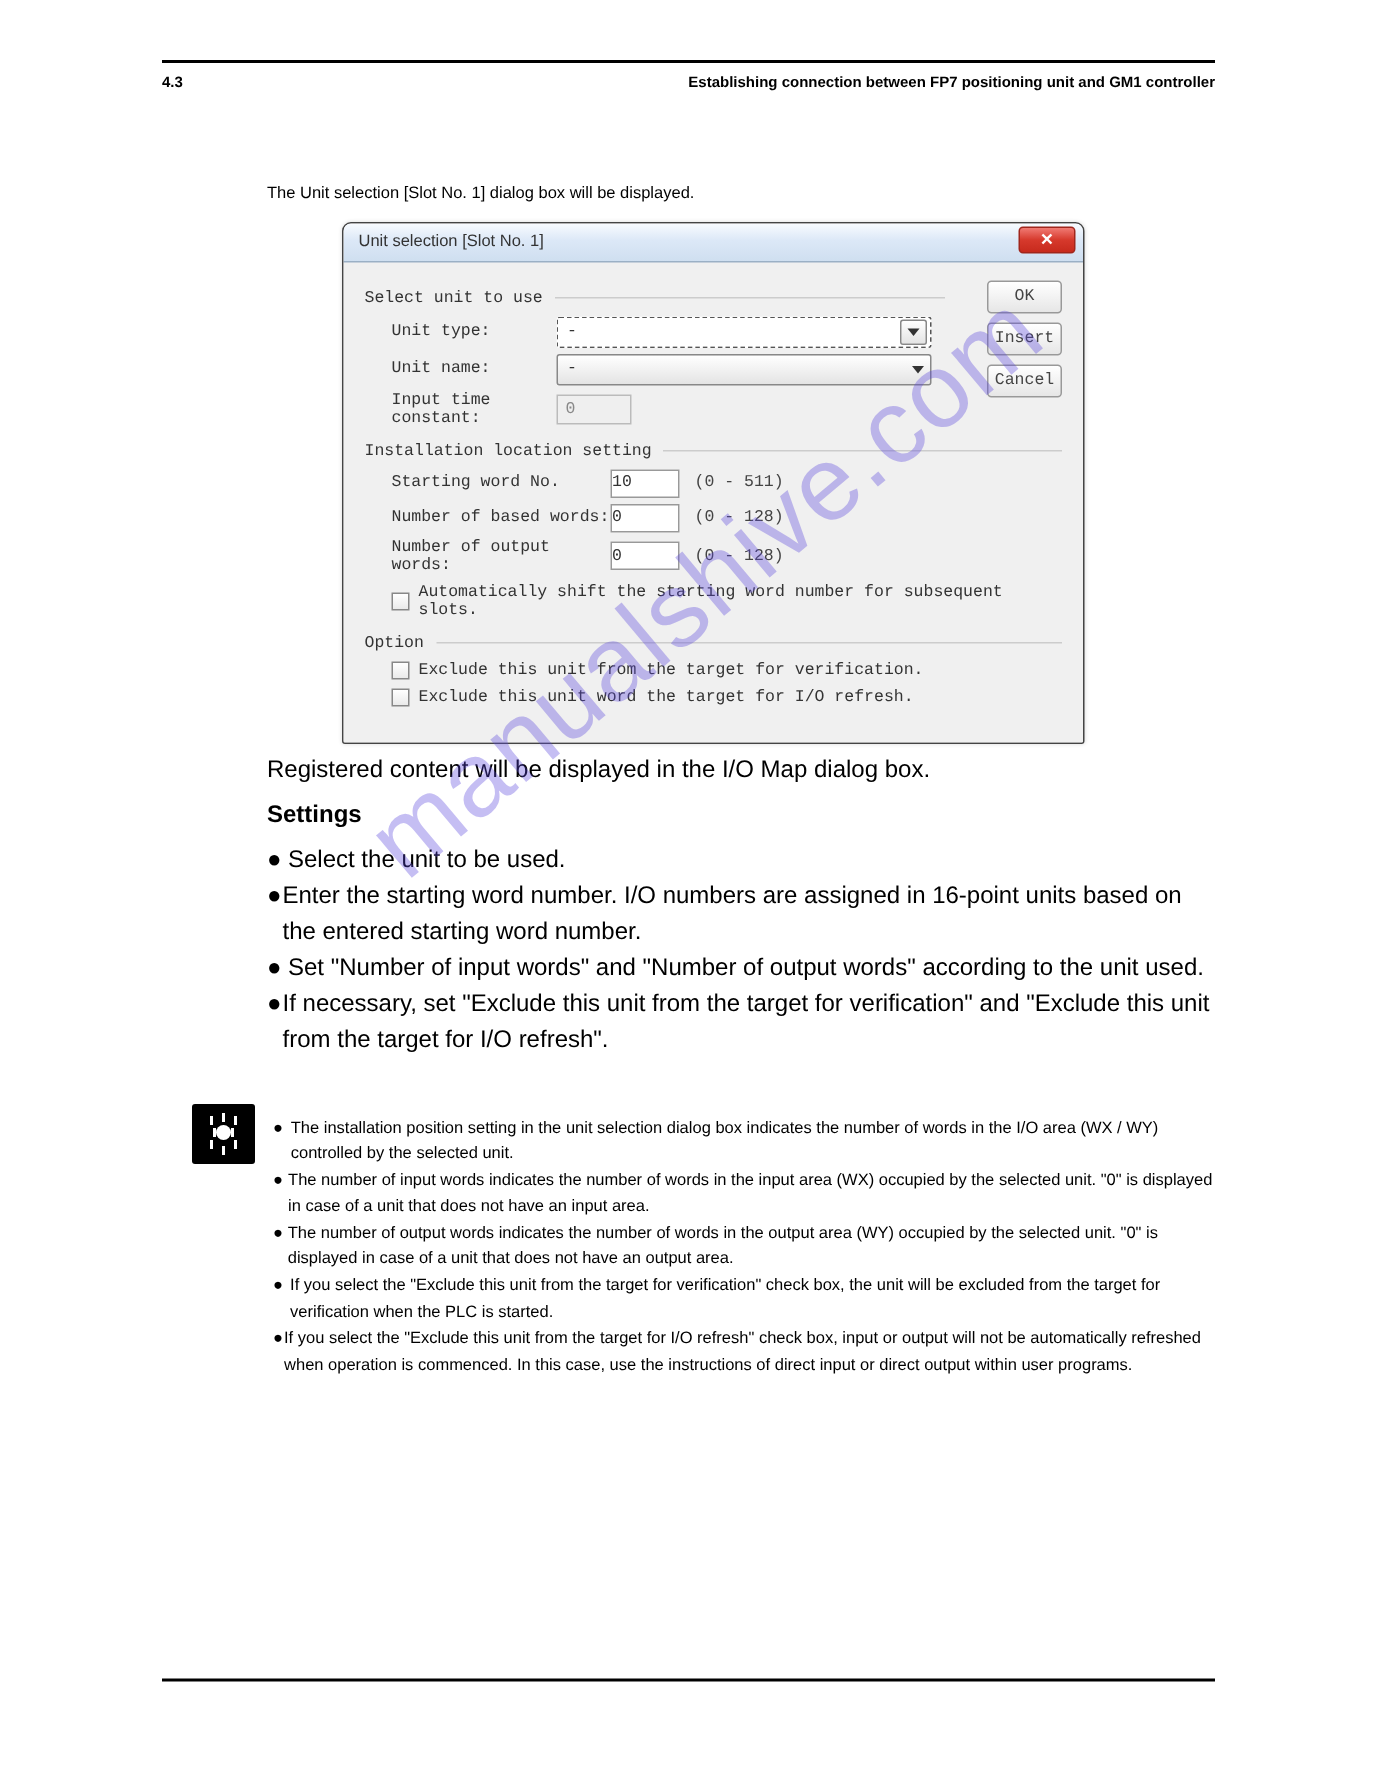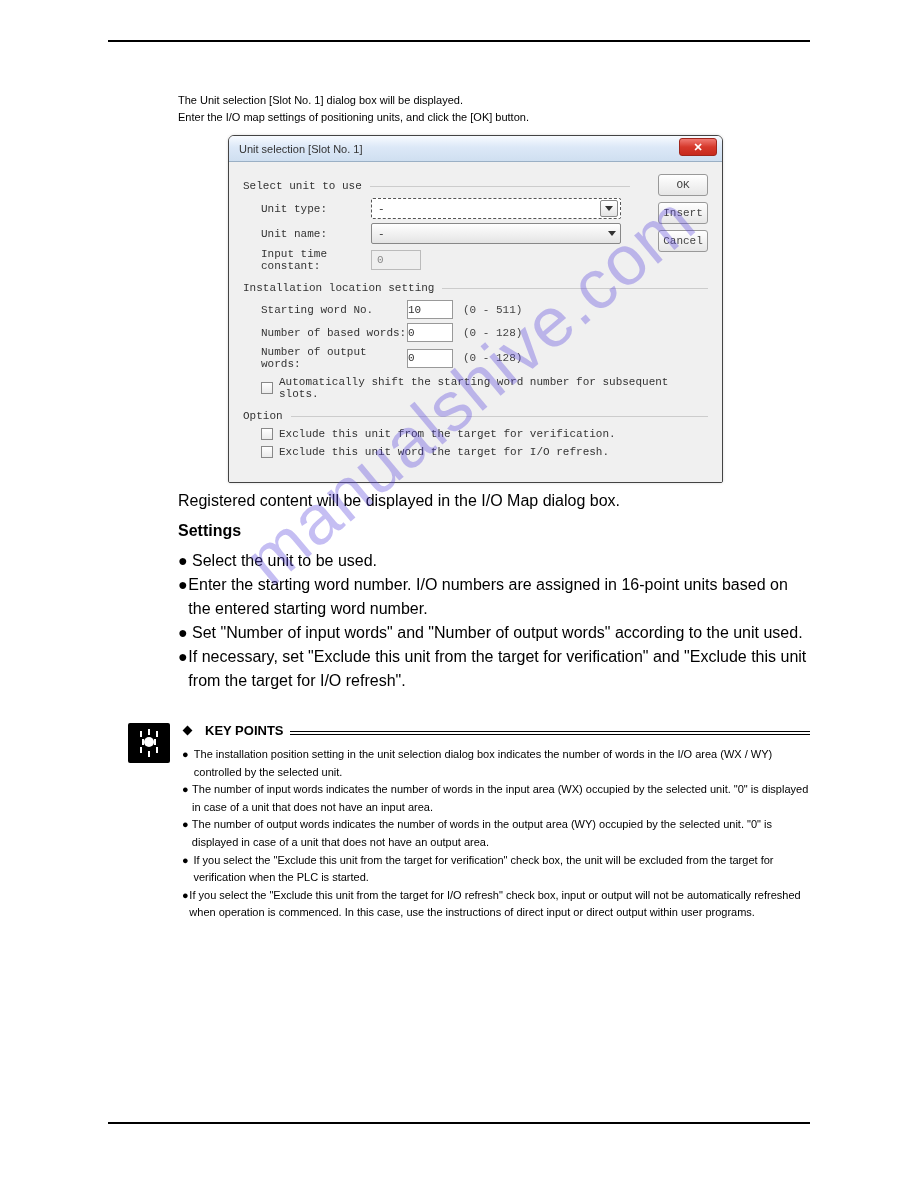--- a/index.html
+++ b/index.html
@@ -284,26 +284,29 @@
   .page { position: relative; }
 </style>
 </head>
 <body>
 
 <div class="page">
 
   <div class="watermark">manualshive.com</div>
 
   <div class="top-rule"></div>
+  <div class="header-text" style="text-align:right">
+    <span style="float:left">4.3</span>
+    <span>Establishing connection between FP7 positioning unit and GM1 controller</span>
+  </div>
 
   <div style="clear:both"></div>
 
   <div class="intro-text">
     <div>The Unit selection [Slot No. 1] dialog box will be displayed.</div>
-    <div>Enter the I/O map settings of positioning units, and click the [OK] button.</div>
   </div>
 
   <div class="dialog-wrap">
     <div class="dialog">
       <div class="titlebar">
         <span>Unit selection [Slot No. 1]</span>
         <div class="close-btn">✕</div>
       </div>
       <div class="dialog-body">
 
@@ -414,25 +417,20 @@
       </div>
     <div class="bullet">
         <span class="dot">●</span>
         <span>If necessary, set "Exclude this unit from the target for verification" and "Exclude this unit from the target for I/O refresh".</span>
       </div>
   </div>
 
   <div class="keypoint-wrap">
     <div class="kp-icon"></div>
     <div class="kp-right">
-      <div class="kp-title-row">
-        <div class="diamond"></div>
-        <span class="kp-title">KEY POINTS</span>
-        <div class="kp-rules-thick"></div>
-      </div>
       <div class="kp-text">
         <div class="bullet">
             <span class="dot">●</span>
             <span>The installation position setting in the unit selection dialog box indicates the number of words in the I/O area (WX / WY) controlled by the selected unit.</span>
           </div>
         <div class="bullet">
             <span class="dot">●</span>
             <span>The number of input words indicates the number of words in the input area (WX) occupied by the selected unit. "0" is displayed in case of a unit that does not have an input area.</span>
           </div>
         <div class="bullet">

